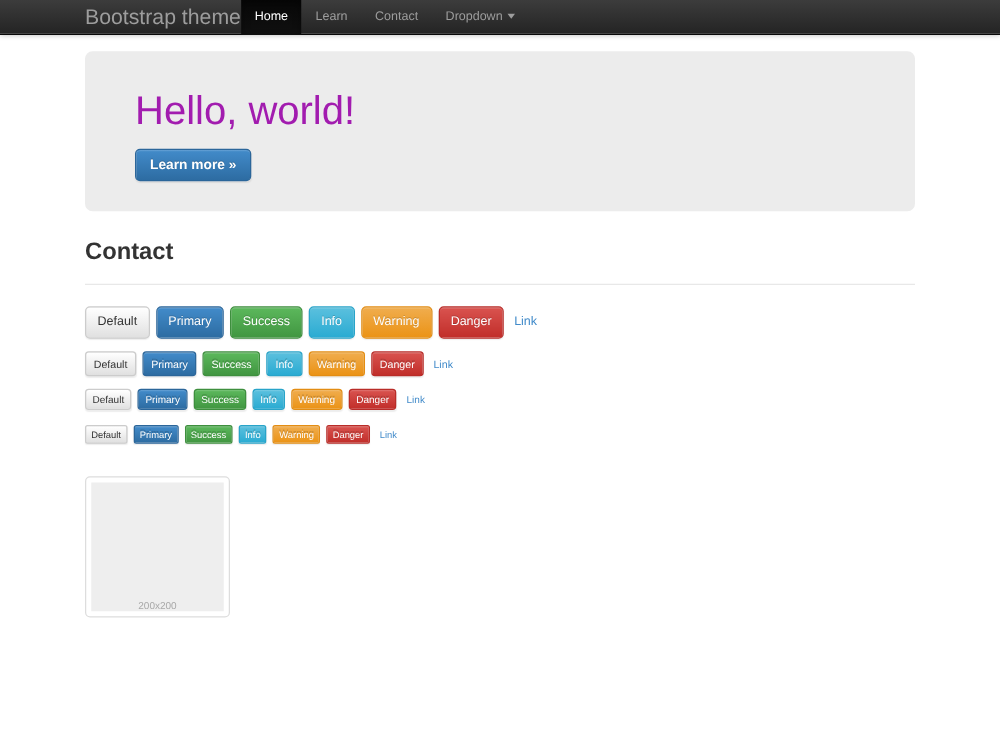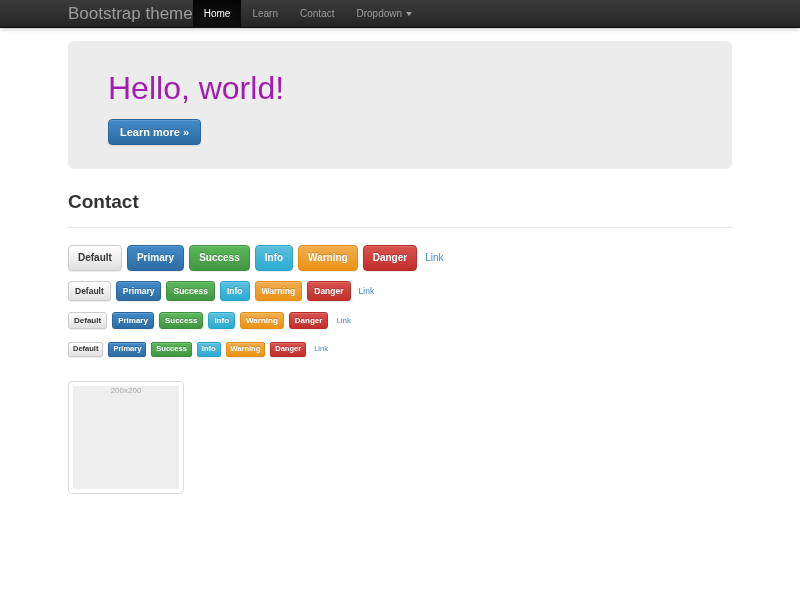--- a/index.html
+++ b/index.html
@@ -70,21 +70,21 @@
   .page-header h1 {
     margin: 0; font-size: 19px; line-height: 1.1;
     font-weight: bold; color: #333;
   }
 
   
   .btn-rows { margin-top: 17px; }
   .btn-row { margin-bottom: 10px; white-space: nowrap; }
   .btn {
     display: inline-block; vertical-align: middle; margin-right: 5px;
-    font-family: inherit; font-weight: bold; text-align: right;
+    font-family: inherit; font-weight: normal; text-align: right;
     border: 1px solid; border-radius: 4px; cursor: pointer;
     box-shadow: inset 0 1px 0 rgba(255,255,255,.15), 0 1px 1px rgba(0,0,0,.075);
   }
   .btn-lg { font-size: 10px;  line-height: 12px; padding: 6px 9px;   border-radius: 4px; }
   .btn-md { font-size: 8.5px; line-height: 10px; padding: 4px 6px;   border-radius: 3px; }
   .btn-sm { font-size: 8px;   line-height: 9px;  padding: 3px 5px;   border-radius: 3px; }
   .btn-xs { font-size: 7.5px; line-height: 8px;  padding: 2.5px 4px; border-radius: 2px; }
   .link-btn {
     display: inline-block; vertical-align: middle; margin-left: 3px;
     font-weight: normal; text-decoration: none;
@@ -92,21 +92,21 @@
   }
 
   
   .thumbnail {
     display: inline-block; margin-top: 14px; padding: 4px;
     background: #fff; border: 1px solid #ddd; border-radius: 4px;
     text-decoration: none;
   }
   .placeholder-img {
     width: 106px; height: 103px; background: #eee;
-    display: flex; align-items: flex-start; justify-content: center;
+    display: flex; align-items: flex-end; justify-content: center;
     color: #a8a8a8; font-size: 8px;
   }
 </style>
 </head>
 <body>
 
 <nav class="navbar">
   <div class="container">
     <a href="#" class="navbar-brand">Bootstrap theme</a>
     <ul class="navbar-menu">

